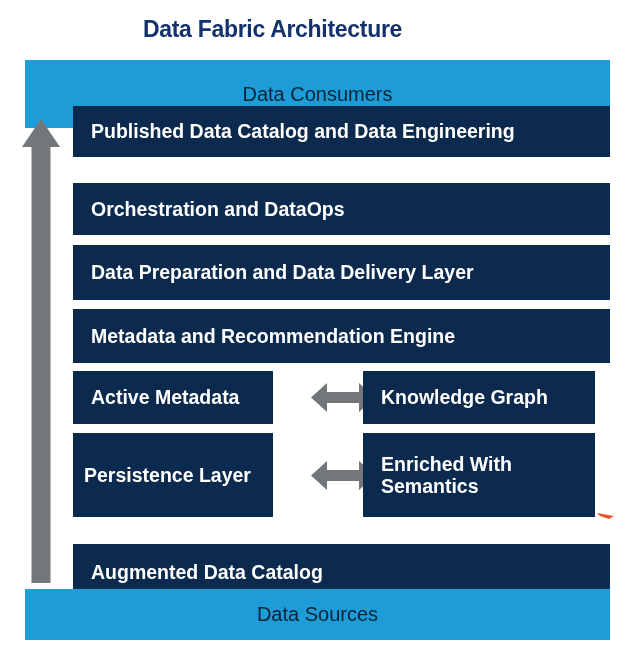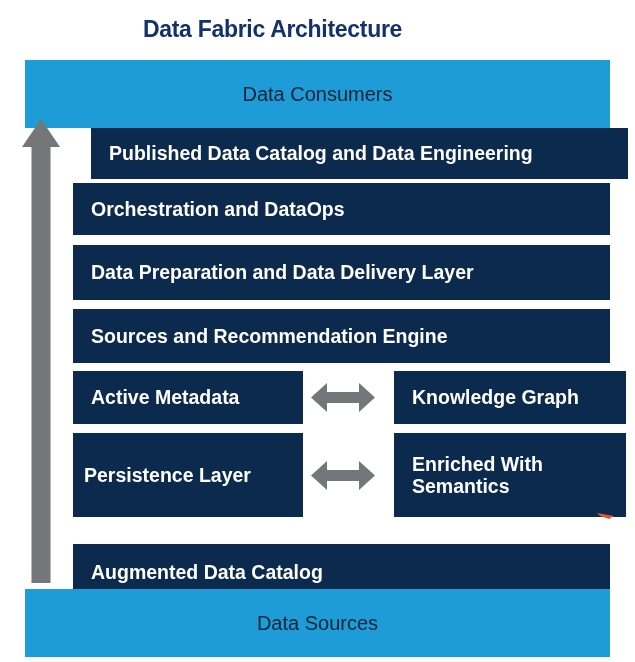--- a/index.html
+++ b/index.html
@@ -20,63 +20,63 @@
     position:absolute;box-sizing:border-box;
     display:flex;align-items:center;
   }
   .blue-bar{
     left:25px;width:585px;
     background:#1E9CD8;
     justify-content:center;
     font-size:20px;font-weight:400;color:#0C2436;
   }
   .blue-bar.top-bar{top:60px;height:68px;}
-  .blue-bar.bottom-bar{top:589px;height:68px;}
+  .blue-bar.bottom-bar{top:589px;height:51px;}
   .navy-bar{
     left:73px;width:537px;
     background:#0B2A4D;
     color:#ffffff;font-size:19.5px;font-weight:700;
     padding-left:18px;line-height:1.15;
   }
-  .half-left{left:73px;width:230px;}
-  .half-right{left:394px;width:232px;}
+  .half-left{left:73px;width:200px;}
+  .half-right{left:363px;width:232px;}
   .wrap-narrow{padding-right:70px;}
   .up-arrow{position:absolute;left:22px;top:119px;}
   .h-arrow{position:absolute;}
   .red-artifact{position:absolute;left:597px;top:512px;}
 </style>
 </head>
 <body>
 
 <div class="canvas">
 
   <h1 class="title">Data Fabric Architecture</h1>
 
   <div class="bar blue-bar top-bar">
     <span>Data Consumers</span>
   </div>
 
   <svg class="up-arrow" width="38" height="464" viewBox="0 0 38 464" aria-hidden="true">
     <polygon points="19,0 38,28 28.5,28 28.5,464 9.5,464 9.5,28 0,28" fill="#737779"></polygon>
   </svg>
 
-  <div class="bar navy-bar" style="top:128px;height:51px;margin-left:18px;">
+  <div class="bar navy-bar" style="top:106px;height:51px;">
     <span>Published Data Catalog and Data Engineering</span>
   </div>
 
   <div class="bar navy-bar" style="top:245px;height:55px;">
     <span>Data Preparation and Data Delivery Layer</span>
   </div>
 
   <div class="bar navy-bar" style="top:183px;height:52px;">
     <span>Orchestration and DataOps</span>
   </div>
 
   <div class="bar navy-bar" style="top:309px;height:54px;">
-    <span>Sources and Recommendation Engine</span>
+    <span>Metadata and Recommendation Engine</span>
   </div>
 
   <div class="bar navy-bar half-left" style="top:371px;height:53px;">
     <span>Active Metadata</span>
   </div>
   <svg class="h-arrow" style="left:311px;top:382px;" width="64" height="31" viewBox="0 0 64 31" aria-hidden="true">
     <polygon points="0,15.5 16,1 16,10 48,10 48,1 64,15.5 48,30 48,21 16,21 16,30" fill="#737779"></polygon>
   </svg>
   <div class="bar navy-bar half-right" style="top:371px;height:53px;">
     <span>Knowledge Graph</span>

